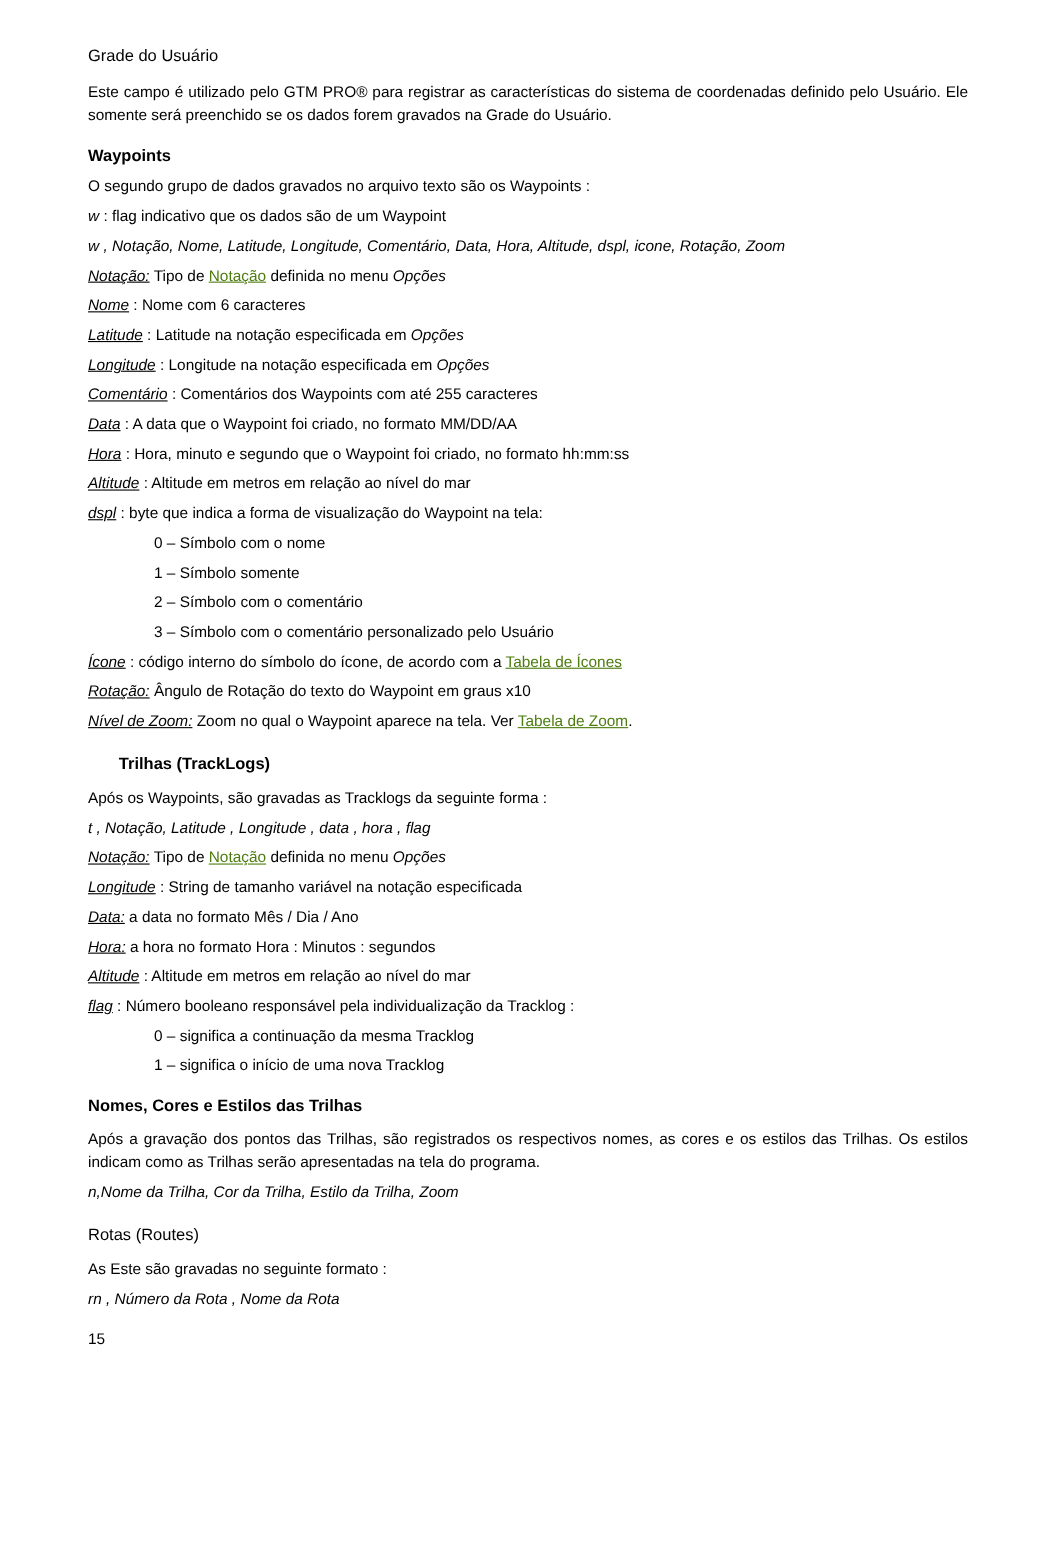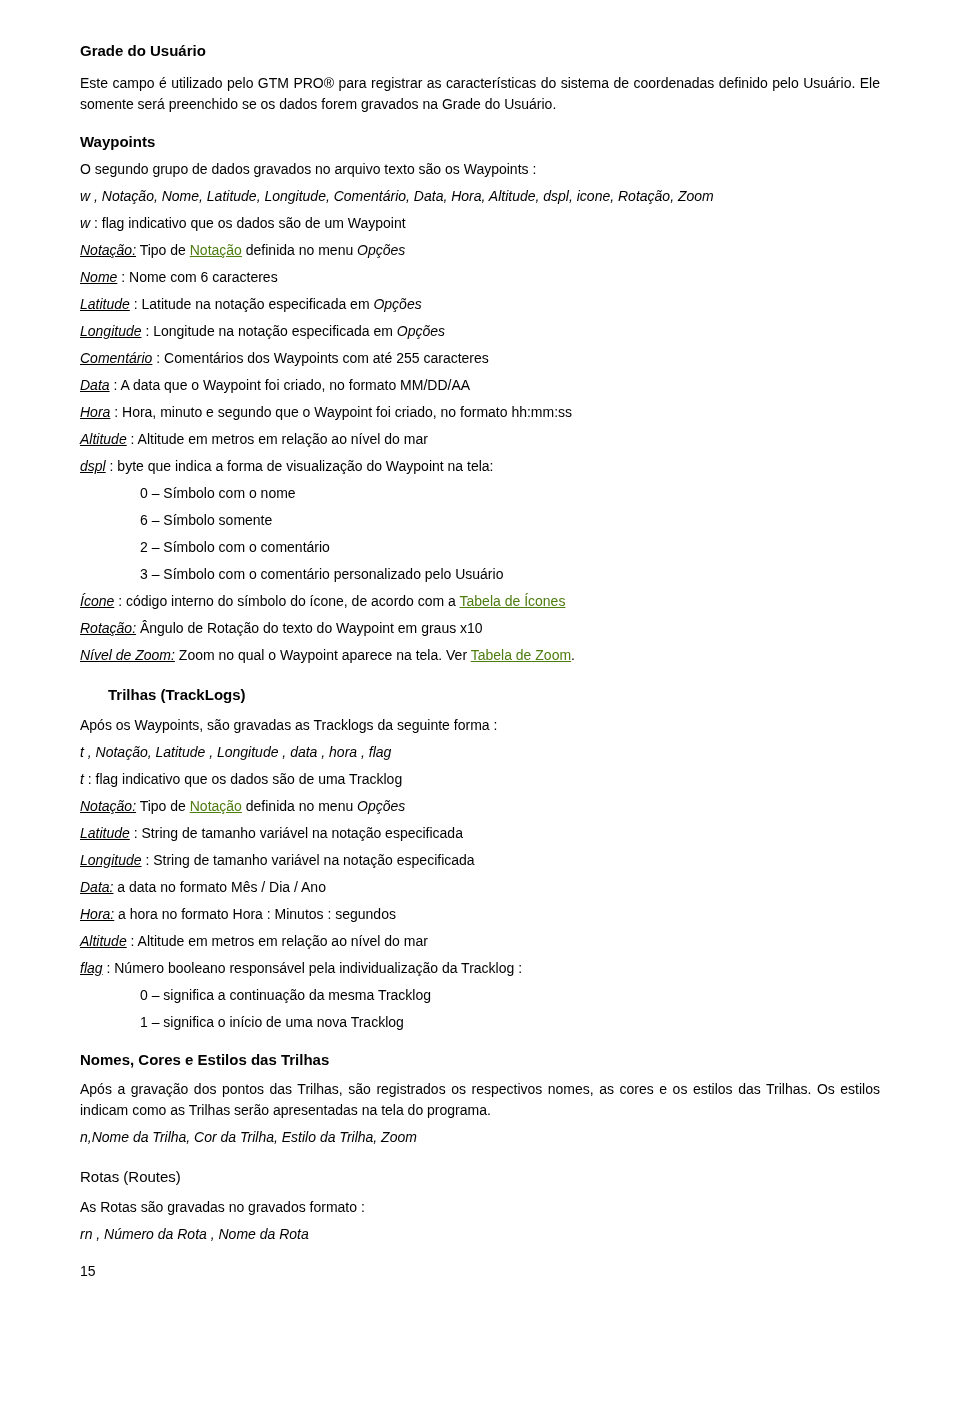--- a/index.html
+++ b/index.html
@@ -12,21 +12,21 @@
       min-height: 1417px;
       padding: 40px 80px 60px 80px;
       line-height: 1.5;
     }
     .page-container {
       max-width: 800px;
       margin: 0 auto;
     }
     h2 {
       font-size: 15px;
-      font-weight: bold;
+      font-weight: normal;
       margin-bottom: 10px;
     }
     p {
       margin-bottom: 6px;
       text-align: justify;
     }
     .section {
       margin-bottom: 16px;
     }
     .indent {
@@ -75,24 +75,24 @@
 
   <div class="section">
     <h2>Grade do Usuário</h2>
     <p>Este campo é utilizado pelo GTM PRO® para registrar as características do sistema de coordenadas definido pelo Usuário. Ele somente será preenchido se os dados forem gravados na Grade do Usuário.</p>
   </div>
 
   <div class="section">
     <p class="waypoints-title">Waypoints</p>
     <p>O segundo grupo de dados gravados no arquivo texto são os Waypoints :</p>
     <p>
-      <span class="italic">w , Notação, Nome, Latitude, Longitude, Comentário, Data, Hora, Altitude, dspl, icone, Rotação, Zoom</span>
+      <span class="italic">w</span> : flag indicativo que os dados são de um Waypoint
     </p>
     <p>
-      <span class="italic">w</span> : flag indicativo que os dados são de um Waypoint
+      <span class="italic">w , Notação, Nome, Latitude, Longitude, Comentário, Data, Hora, Altitude, dspl, icone, Rotação, Zoom</span>
     </p>
     <p>
       <span class="italic-underline">Notação:</span> Tipo de <span class="blue-link">Notação</span> definida no menu <span class="italic">Opções</span>
     </p>
     <p>
       <span class="italic-underline">Nome</span> : Nome com  6 caracteres
     </p>
     <p>
       <span class="italic-underline">Latitude</span> : Latitude na notação especificada em <span class="italic">Opções</span>
     </p>
@@ -109,21 +109,21 @@
       <span class="italic-underline">Hora</span> : Hora, minuto e segundo que o Waypoint foi criado, no formato hh:mm:ss
     </p>
     <p>
       <span class="italic-underline">Altitude</span> : Altitude em metros em relação ao nível do mar
     </p>
     <p>
       <span class="italic-underline">dspl</span> : byte que indica a forma de visualização do Waypoint na tela:
     </p>
     <div class="indent">
       <p>0 – Símbolo com o nome</p>
-      <p>6 – Símbolo somente</p>
+      <p>1 – Símbolo somente</p>
       <p>2 – Símbolo com o comentário</p>
       <p>3 – Símbolo com o comentário personalizado pelo Usuário</p>
     </div>
     <p>
       <span class="italic-underline">Ícone</span> : código interno do símbolo do ícone, de acordo com a <span class="blue-link">Tabela de Ícones</span>
     </p>
     <p>
       <span class="italic-underline">Rotação:</span> Ângulo de Rotação do texto do Waypoint em graus x10
     </p>
     <p>
@@ -131,27 +131,21 @@
     </p>
   </div>
 
   <div class="section">
     <p class="tracklogs-title">Trilhas (TrackLogs)</p>
     <p>Após os Waypoints, são gravadas as Tracklogs da seguinte forma :</p>
     <p>
       <span class="italic">t , Notação,  Latitude ,  Longitude ,  data , hora ,  flag</span>
     </p>
     <p>
-      <span class="italic">t</span> : flag indicativo que os dados são de uma Tracklog
-    </p>
-    <p>
       <span class="italic-underline">Notação:</span> Tipo de <span class="blue-link">Notação</span> definida no menu <span class="italic">Opções</span>
-    </p>
-    <p>
-      <span class="italic-underline">Latitude</span> : String de tamanho variável na  notação especificada
     </p>
     <p>
       <span class="italic-underline">Longitude</span> : String de tamanho variável na notação especificada
     </p>
     <p>
       <span class="italic-underline">Data:</span>  a data no formato Mês / Dia / Ano
     </p>
     <p>
       <span class="italic-underline">Hora:</span> a hora no formato Hora : Minutos : segundos
     </p>
@@ -170,21 +164,21 @@
   <div class="section">
     <p class="nomes-title">Nomes, Cores e Estilos das Trilhas</p>
     <p>Após a gravação dos pontos das Trilhas, são registrados os respectivos nomes, as cores e os estilos das Trilhas. Os estilos indicam como as Trilhas serão apresentadas na tela do programa.</p>
     <p>
       <span class="italic">n,Nome da Trilha, Cor da Trilha, Estilo da Trilha, Zoom</span>
     </p>
   </div>
 
   <div class="section">
     <p class="rotas-title">Rotas  (Routes)</p>
-    <p>As Rotas são gravadas no gravados formato :</p>
+    <p>As Este são gravadas no seguinte formato :</p>
     <p>
       <span class="italic">rn ,  Número da Rota ,  Nome da Rota</span>
     </p>
   </div>
 
   <div class="page-number">
     <span>15</span>
   </div>
 
 </div>

